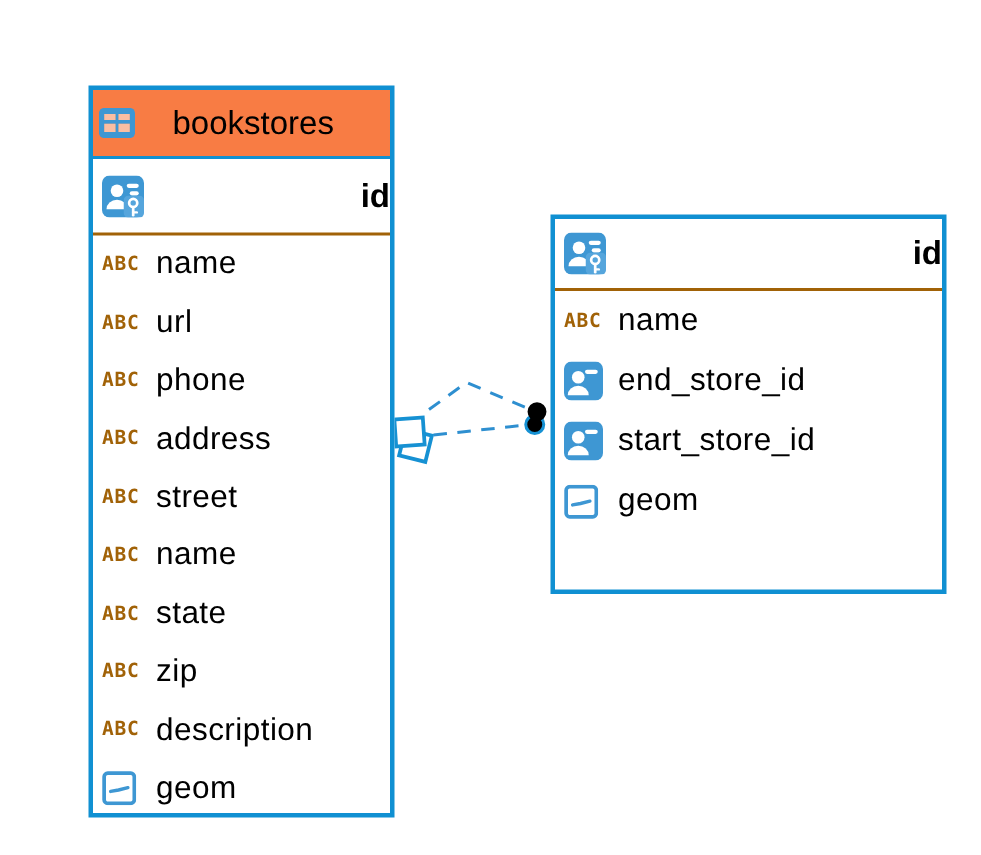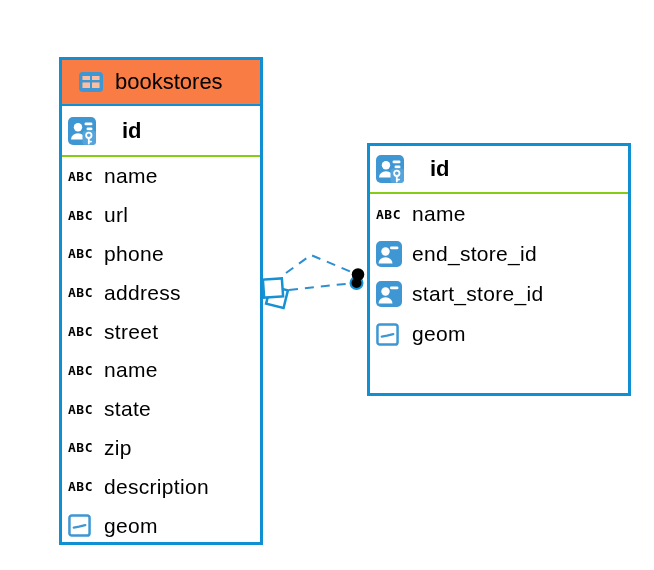--- a/index.html
+++ b/index.html
@@ -8,45 +8,46 @@
     font-family:"Liberation Sans","DejaVu Sans",sans-serif; color:#000;
     overflow:hidden;
   }
   .erd-table {
     position:absolute; background:#ffffff;
     border:3px solid #1090d2; box-sizing:border-box;
   }
   .t-left  { left:59px;  top:57px;  width:204px; height:488px; }
   .t-right { left:367px; top:143px; width:264px; height:253px; }
   .thead {
-    display:flex; align-items:center; gap:6px; padding-left:17px;
+    display:flex; align-items:center; gap:19px; padding-left:4px;
     border-bottom:2px solid #1090d2; font-size:22px; box-sizing:border-box;
   }
   .t-left  .thead { height:46px; background:#f87c44; }
   .t-right .thead { height:41px; background:#e8e8e8; }
   .pkrow {
     display:flex; align-items:center; gap:24px; padding-left:6px;
-    border-bottom:2px solid #84cc16; font-weight:bold; font-size:22px;
+    border-bottom:2px solid #a16207; font-weight:bold; font-size:22px;
     box-sizing:border-box;
+    justify-content:space-between;
   }
   .t-left  .pkrow { height:51px; }
   .t-right .pkrow { height:48px; }
   .row {
     display:flex; align-items:center; gap:6px; padding-left:6px;
     font-size:21px; letter-spacing:0.3px; box-sizing:border-box;
   }
   .t-left  .row { height:38.8px; }
   .t-right .row { height:40px; }
   .icoslot {
     flex:0 0 30px; width:30px; display:flex; align-items:center;
     justify-content:flex-start;
   }
   .abc {
     font-family:"DejaVu Sans Mono","Liberation Mono",monospace;
-    font-weight:bold; font-size:13px; letter-spacing:0.5px; color:#000000;
+    font-weight:bold; font-size:13px; letter-spacing:0.5px; color:#a16207;
   }
   .lbl { white-space:nowrap; }
   svg.ico { display:block; }
   .connector { position:absolute; left:0; top:0; pointer-events:none; }
   .hiddendefs { position:absolute; width:0; height:0; overflow:hidden; }
 </style>
 </head>
 <body>
 
 <div class="canvas">

